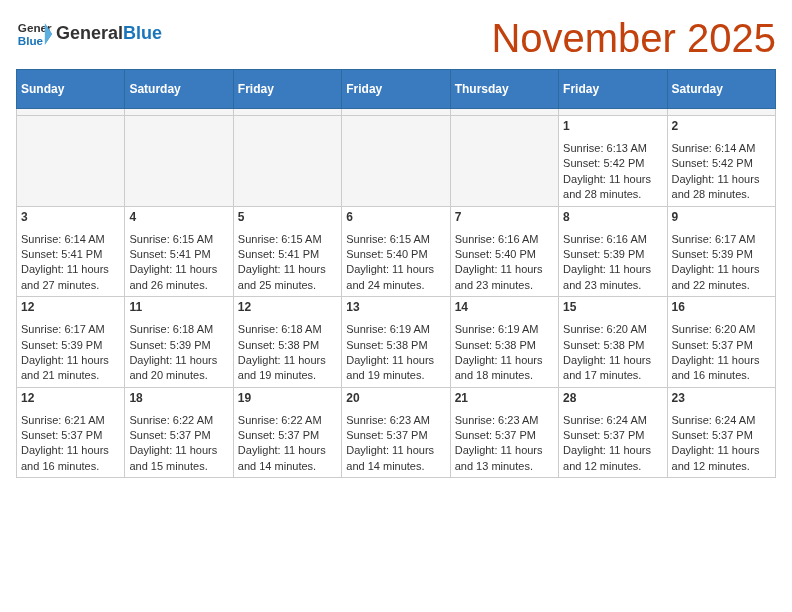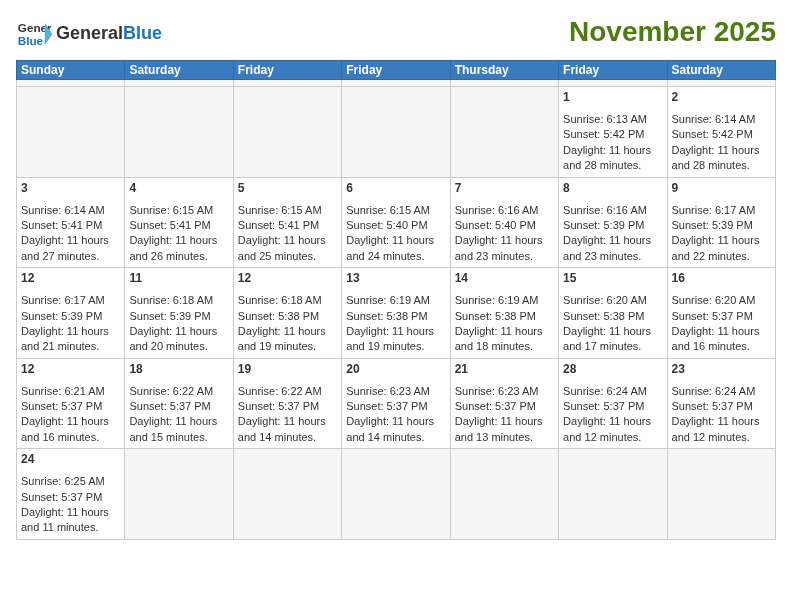--- a/index.html
+++ b/index.html
@@ -27,39 +27,39 @@
       color: #333;
       line-height: 1.1;
     }
     .logo-text span { color: #1a75bb; }
     .logo-icon {
       width: 36px;
       height: 36px;
     }
     .title-block { text-align: right; }
     .month-title {
-      font-size: 28px;
-      font-weight: bold;
-      color: #4d7c0f;
+      font-size: 40px;
+      font-weight: normal;
+      color: #c2410c;
     }
     .subtitle {
       font-size: 13px;
       color: #555;
     }
     .calendar {
       width: 100%;
       border-collapse: collapse;
       border: 1px solid #bbb;
     }
     .calendar th {
       background: #3a7abf;
       color: #fff;
       font-size: 12px;
       font-weight: bold;
-      padding: 2px 4px;
+      padding: 12px 4px;
       text-align: left;
       border: 1px solid #2d6aa0;
     }
     .calendar td {
       vertical-align: top;
       border: 1px solid #ccc;
       padding: 3px 4px;
       width: 108px;
       min-height: 72px;
       font-size: 9.5px;
@@ -300,29 +300,14 @@
 and 12 minutes.</div>
         </td>
         <td>
           <span class="day-num">23</span>
           <div class="day-info" style="white-space: pre-line;">Sunrise: 6:24 AM
 Sunset: 5:37 PM
 Daylight: 11 hours
 and 12 minutes.</div>
         </td>
       </tr>
-      <tr class="last-row">
-        <td class="has-data">
-          <span class="day-num">24</span>
-          <div class="day-info" style="white-space: pre-line;">Sunrise: 6:25 AM
-Sunset: 5:37 PM
-Daylight: 11 hours
-and 11 minutes.</div>
-        </td>
-        <td class="empty"></td>
-        <td class="empty"></td>
-        <td class="empty"></td>
-        <td class="empty"></td>
-        <td class="empty"></td>
-        <td class="empty"></td>
-      </tr>
     </tbody>
 </table>
 
 </body></html>

